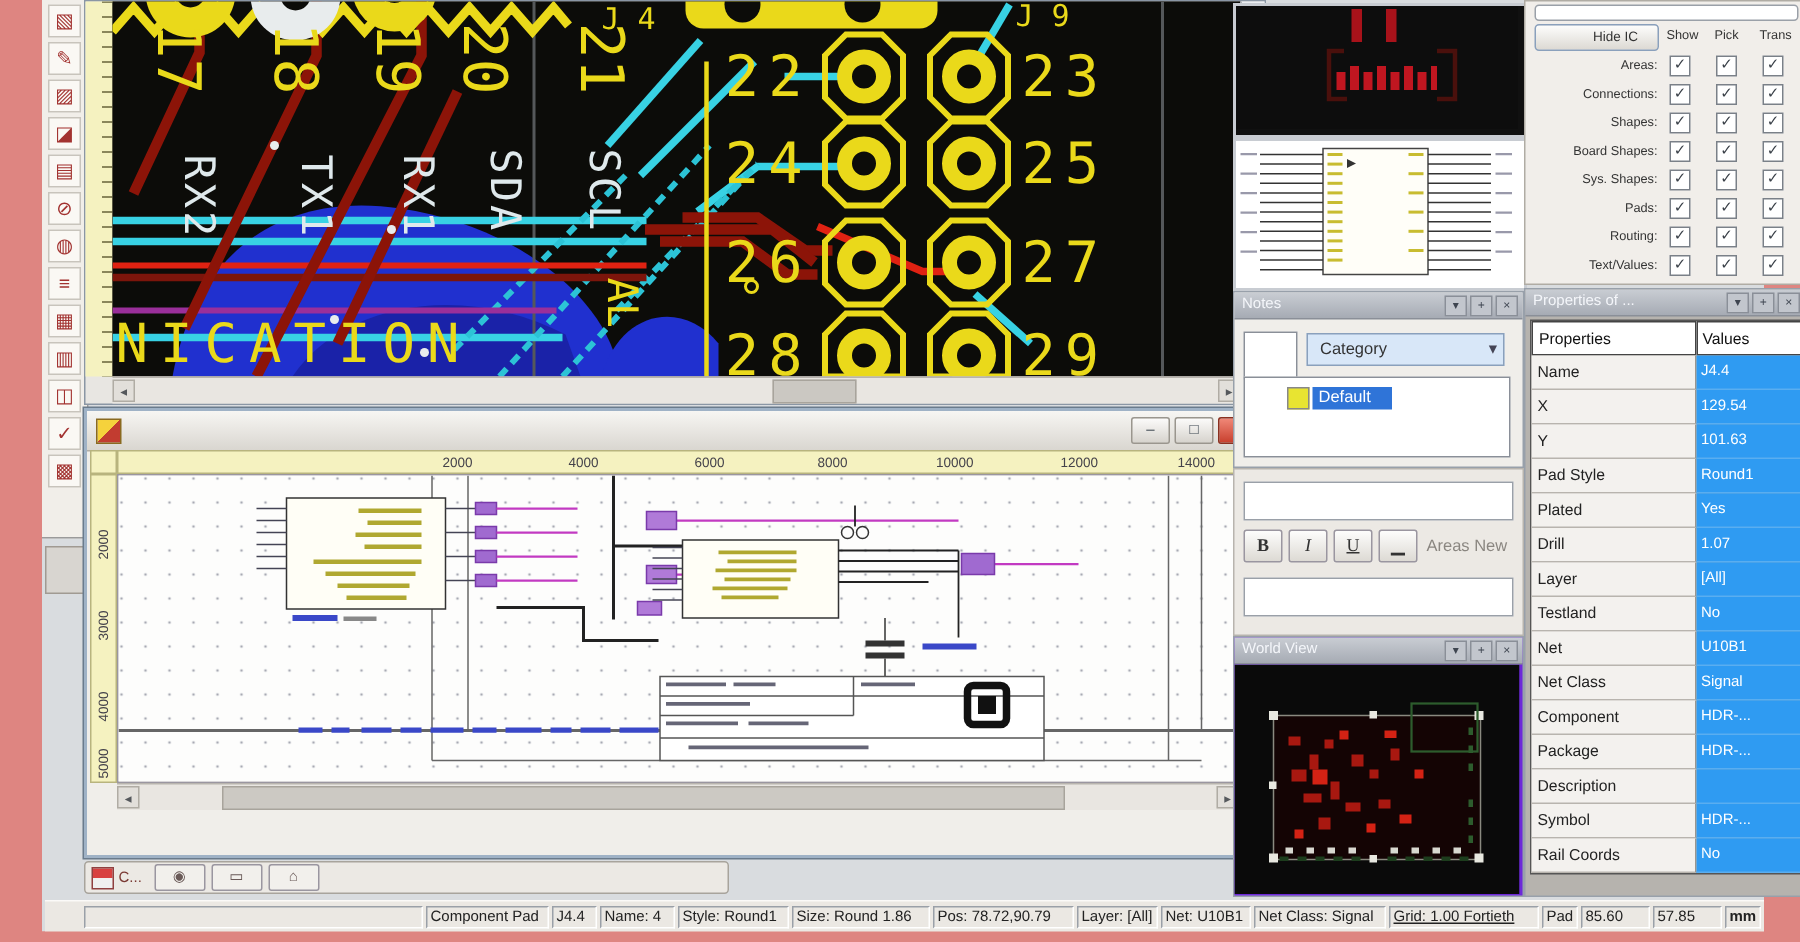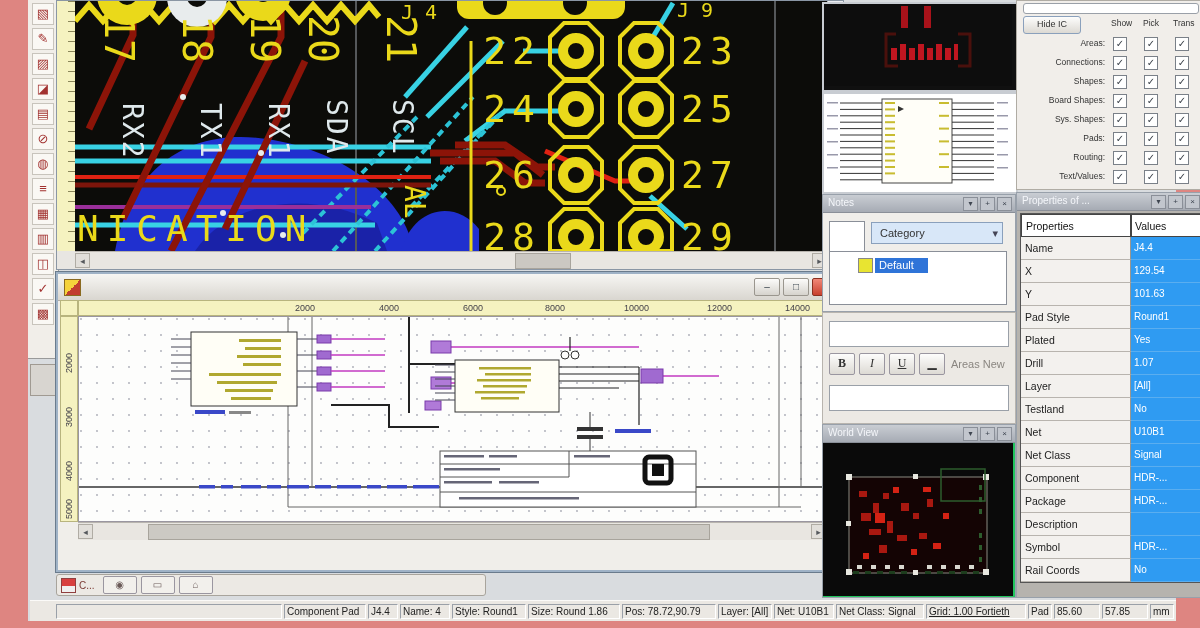--- a/index.html
+++ b/index.html
@@ -66,26 +66,26 @@
   #notes-item .lbl{background:#2f74d8;color:#fff;font-size:11px;padding:1px 14px 2px 4px;margin-left:2px;}
   #fmt{left:794px;top:312px;width:192px;height:110px;background:#ece9e4;border:1px solid #b8b4ae;}
   .fmt-field{left:6px;width:178px;height:24px;background:#fff;border:1px solid #9aa0a8;position:absolute;}
   #fmt-row{left:6px;top:40px;position:absolute;display:flex;align-items:center;}
   .fmtbtn{width:24px;height:20px;background:linear-gradient(#fdfdfc,#dddad4);border:1px solid #9a96a0;border-radius:2px;margin-right:4px;
           font-size:12px;text-align:center;line-height:19px;color:#333;}
   .fmtbtn.b{font-weight:bold;font-family:"Liberation Serif",serif;}
   .fmtbtn.i{font-style:italic;font-family:"Liberation Serif",serif;}
   .fmtbtn.u{text-decoration:underline;font-family:"Liberation Serif",serif;}
   #fmt-font{font-size:11px;color:#8a8680;margin-left:2px;white-space:nowrap;}
-  #world{left:794px;top:424px;width:192px;height:172px;background:#22c55e;border:1px solid #98a0aa;}
+  #world{left:794px;top:424px;width:192px;height:172px;background:#6d28d9;border:1px solid #98a0aa;}
   
   #vis{left:988px;top:0;width:188px;height:190px;background:#f1eeea;border:1px solid #b0aca4;box-sizing:border-box;}
   #vis-field{left:6px;top:2px;width:174px;height:9px;background:#fff;border:1px solid #9aa0a8;border-radius:3px;}
   #vis-hide{left:6px;top:15px;width:56px;height:16px;background:linear-gradient(#fdfdfc,#dcd9d3);border:1px solid #8aa0bc;border-radius:3px;
-            font-size:9px;text-align:center;line-height:15px;color:#333;}
+            font-size:9px;text-align:center;line-height:15px;color:#333;padding-left:25px;}
   .vis-col{position:absolute;top:17px;font-size:8.5px;color:#333;}
   .vis-row{position:absolute;left:0;width:100%;height:19px;}
   .vis-lbl{position:absolute;left:0;width:88px;text-align:right;font-size:8.5px;color:#333;top:3px;}
   .cb{position:absolute;top:2px;width:12px;height:12px;background:#fff;border:1px solid #7a8088;font-size:10px;line-height:11px;text-align:center;color:#3a4048;}
   
   #props{left:988px;top:192px;width:188px;height:406px;background:#b6b3ae;border:1px solid #98a0aa;box-sizing:border-box;}
   #props-table{position:absolute;left:3px;top:20px;width:180px;border:1px solid #555;background:#b6b3ae;}
   .prow{display:flex;height:23px;box-sizing:border-box;}
   .prow .pl{width:110px;background:#f3f1ee;border-right:1px solid #9a968e;border-bottom:1px solid #b8b4ae;
             font-size:10.5px;color:#222;line-height:22px;padding-left:4px;box-sizing:border-box;white-space:nowrap;overflow:hidden;}
@@ -782,17 +782,17 @@
     <div class="seg" style="width:74px;">Style: Round1</div>
     <div class="seg" style="width:92px;">Size: Round 1.86</div>
     <div class="seg" style="width:94px;">Pos: 78.72,90.79</div>
     <div class="seg" style="width:54px;">Layer: [All]</div>
     <div class="seg" style="width:60px;">Net: U10B1</div>
     <div class="seg" style="width:88px;">Net Class: Signal</div>
     <div class="seg" style="width:100px;text-decoration:underline;">Grid: 1.00 Fortieth</div>
     <div class="seg" style="width:24px;">Pad</div>
     <div class="seg" style="width:46px;">85.60</div>
     <div class="seg" style="width:46px;">57.85</div>
-    <div class="seg" style="width:24px;">mm</div>
+    <div class="seg" style="width:24px;font-weight:bold;">mm</div>
   </div>
 </div>
 
 <div id="bottom-strip" class="abs"></div>
 
 </body></html>

